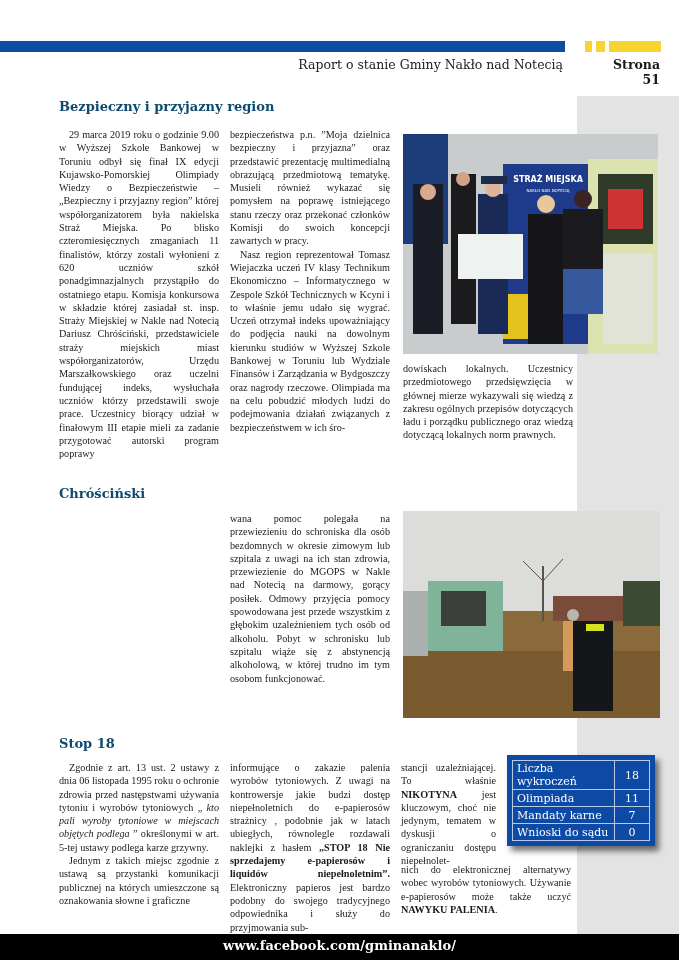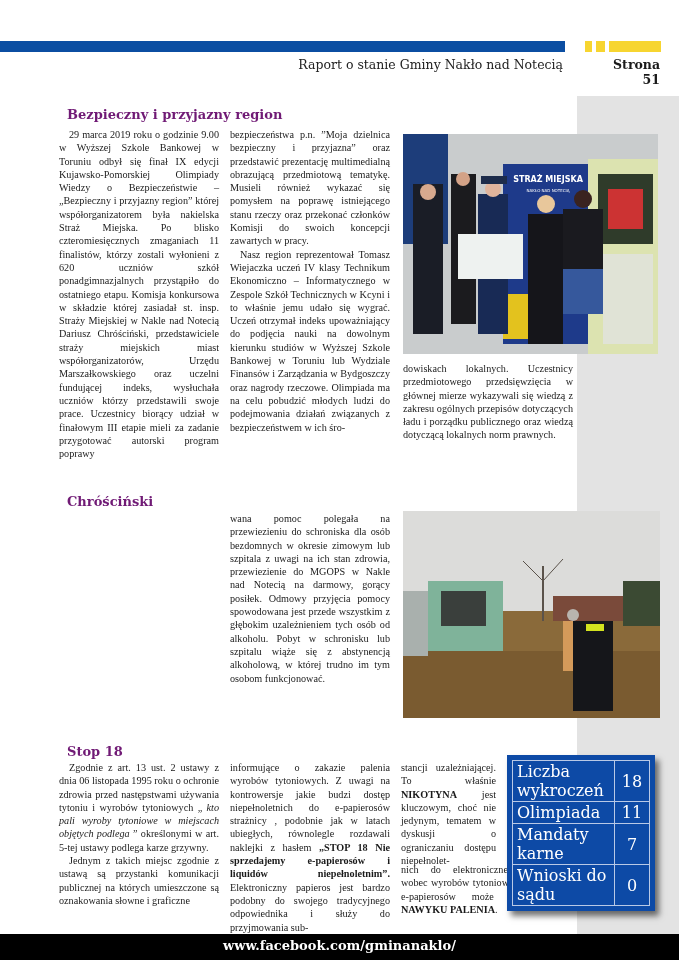--- a/index.html
+++ b/index.html
@@ -5,29 +5,29 @@
   html, body { margin:0; padding:0; }
   body { width:679px; height:960px; position:relative; background:#ffffff; overflow:hidden;
          font-family:"DejaVu Serif", serif; color:#1a1a1a; }
   .sideband { position:absolute; left:577px; top:96px; width:102px; height:838px; background:#e3e3e3; }
   .topbar { position:absolute; left:0; top:41px; width:565px; height:11px; background:#0b4ea2; }
   .yel1 { position:absolute; left:585px; top:41px; width:7px; height:11px; background:#f7d530; }
   .yel2 { position:absolute; left:596px; top:41px; width:9px; height:11px; background:#f7d530; }
   .yel3 { position:absolute; left:609px; top:41px; width:52px; height:11px; background:#f7d530; }
   .runhead { position:absolute; left:290px; top:57px; width:273px; text-align:right; font-size:12.5px; color:#222; }
   .pagenum { position:absolute; left:600px; top:57px; width:60px; text-align:right; font-size:12.5px; font-weight:bold; }
-  h2 { position:absolute; margin:8px; font-size:13px; font-weight:bold; color:#701a75; }
+  h2 { position:absolute; margin:0; font-size:13px; font-weight:bold; color:#0c4a6e; }
   .col { position:absolute; font-size:10.2px; line-height:13.3px; text-align:justify;font-family:Liberation Serif, serif; }
   .col p { margin:0; text-indent:10px; }
   .photo { position:absolute; overflow:hidden; }
   .footer { position:absolute; left:0; top:934px; width:679px; height:26px; background:#000; color:#fff;
             text-align:center; font-size:13px; font-weight:bold; line-height:24px; }
   .stats { position:absolute; left:507px; top:755px; width:138px; background:#0d4aa6; padding:5px 5px;
            box-shadow:4px 5px 6px rgba(0,0,0,0.55); }
-  .stats table { width:100%; border-collapse:collapse; color:#fff; font-size:16px; }
+  .stats table { width:100%; border-collapse:collapse; color:#fff; font-size:11px; }
   .stats td { border:1px solid #b9c9e6; padding:1px 4px; height:14px; }
   .stats td.v { text-align:center; width:26px; }
 </style>
 </head>
 <body>
 
 <div class="sideband"></div>
 <div class="topbar"></div>
 <div class="yel1"></div>
 <div class="yel2"></div>

